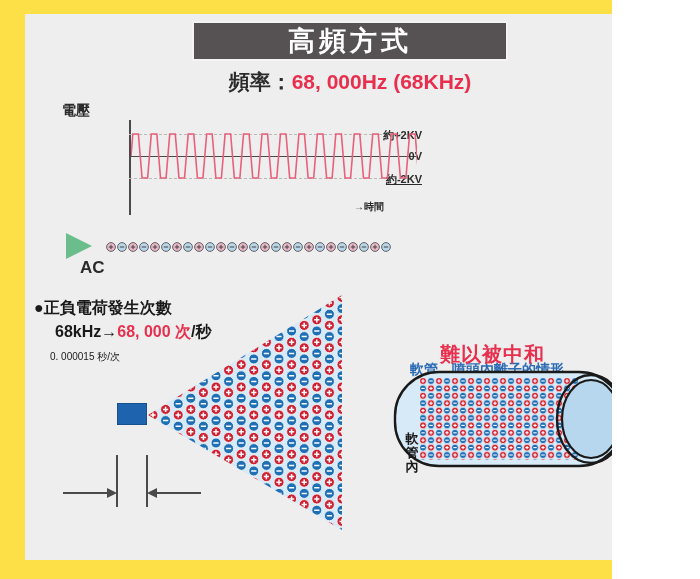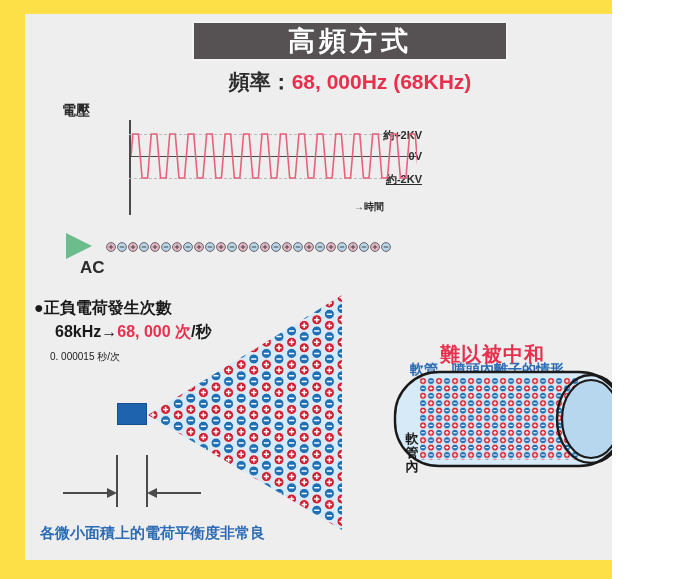--- a/index.html
+++ b/index.html
@@ -1243,21 +1243,20 @@
     <svg width="220" height="60" viewBox="0 0 220 60">
       <line x1="62" y1="0" x2="62" y2="52" stroke="#4a4a4a" stroke-width="2"></line>
       <line x1="92" y1="0" x2="92" y2="52" stroke="#4a4a4a" stroke-width="2"></line>
       <line x1="8" y1="38" x2="58" y2="38" stroke="#4a4a4a" stroke-width="2"></line>
       <polygon points="62,38 52,33 52,43" fill="#4a4a4a"></polygon>
       <line x1="96" y1="38" x2="146" y2="38" stroke="#4a4a4a" stroke-width="2"></line>
       <polygon points="92,38 102,33 102,43" fill="#4a4a4a"></polygon>
     </svg>
   </div>
 
-  <div class="bottom-cap">各微小面積上的電荷平衡度非常良</div>
 
   <div class="right-cap1">軟管、噴頭內離子的情形</div>
   <div class="right-cap2">難以被中和</div>
 
   <div class="hose">
     <svg id="hose-svg" width="250" height="110" viewBox="0 0 250 110">
         <rect x="3" y="6" width="228" height="94" rx="44" ry="44" fill="#d6eaf7" stroke="#1a1a1a" stroke-width="2.4"></rect>
         <defs>
           <clipPath id="hoseClip">
             <rect x="28" y="12" width="158" height="82"></rect>

